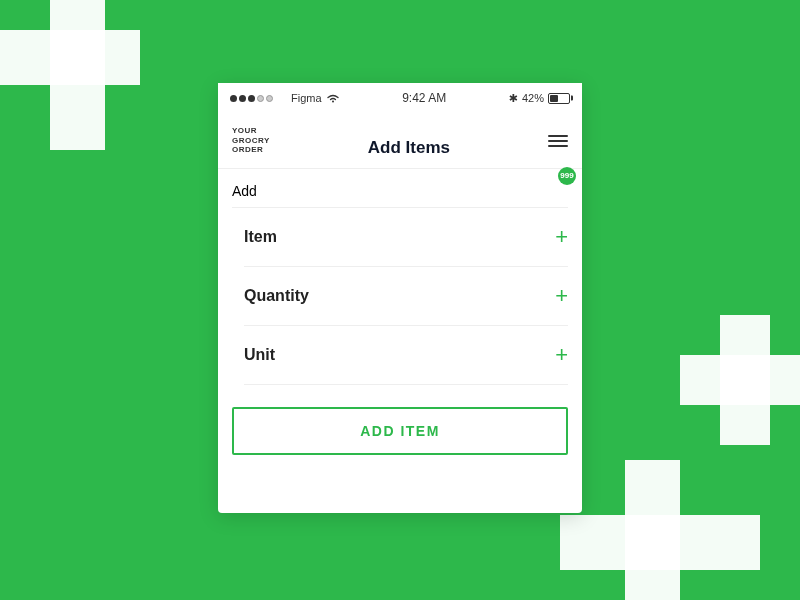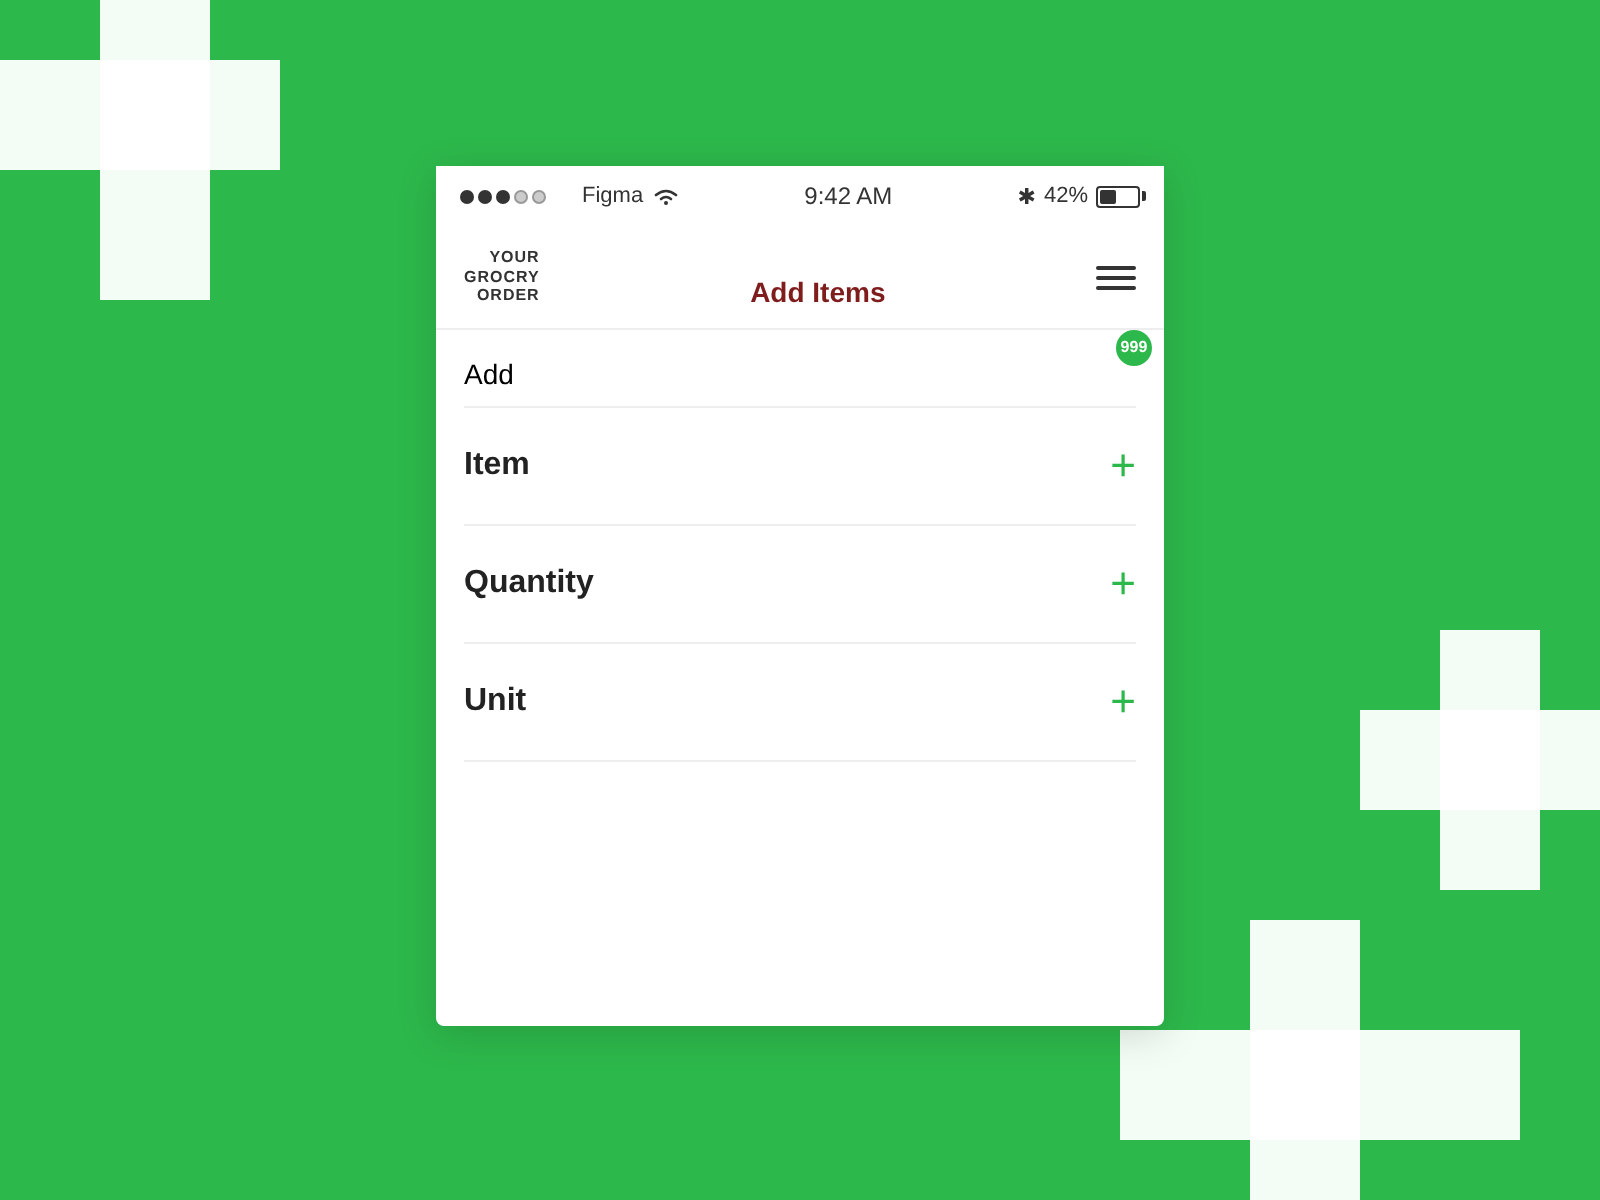--- a/index.html
+++ b/index.html
@@ -163,36 +163,35 @@
     }
 
     
     .nav-bar {
       display: flex;
       align-items: center;
       justify-content: space-between;
       padding: 10px 14px;
       background: white;
       border-bottom: 1px solid #eee;
-      text-align: right;
     }
 
     .app-logo {
       font-size: 8px;
       font-weight: 700;
       color: #333;
       line-height: 1.2;
       text-transform: uppercase;
       letter-spacing: 0.5px;
     }
 
     .nav-title {
-      font-size: 14px;
+      font-size: 17px;
       font-weight: 600;
-      color: #7f1d1d;
+      color: #0f172a;
       margin-top: 15px;
     }
 
     .nav-icons {
       display: flex;
       align-items: center;
       position: relative;
     }
 
     .hamburger-icon {
@@ -237,20 +236,21 @@
       color: #000000;
       border-bottom: 1px solid #eee;
     }
 
     .form-row {
       display: flex;
       align-items: center;
       justify-content: space-between;
       padding: 18px 0;
       border-bottom: 1px solid #eee;
+      margin-left: 12px;
     }
 
     .form-label {
       font-size: 16px;
       font-weight: 600;
       color: #222;
     }
 
     .plus-icon {
       font-size: 22px;
@@ -354,15 +354,16 @@
     <div class="form-row">
       <span class="form-label">Quantity</span>
       <span class="plus-icon">+</span>
     </div>
 
     <div class="form-row">
       <span class="form-label">Unit</span>
       <span class="plus-icon">+</span>
     </div>
 
+    <button class="add-item-btn">ADD ITEM</button>
 
   </div>
 </div>
 
 </body></html>

